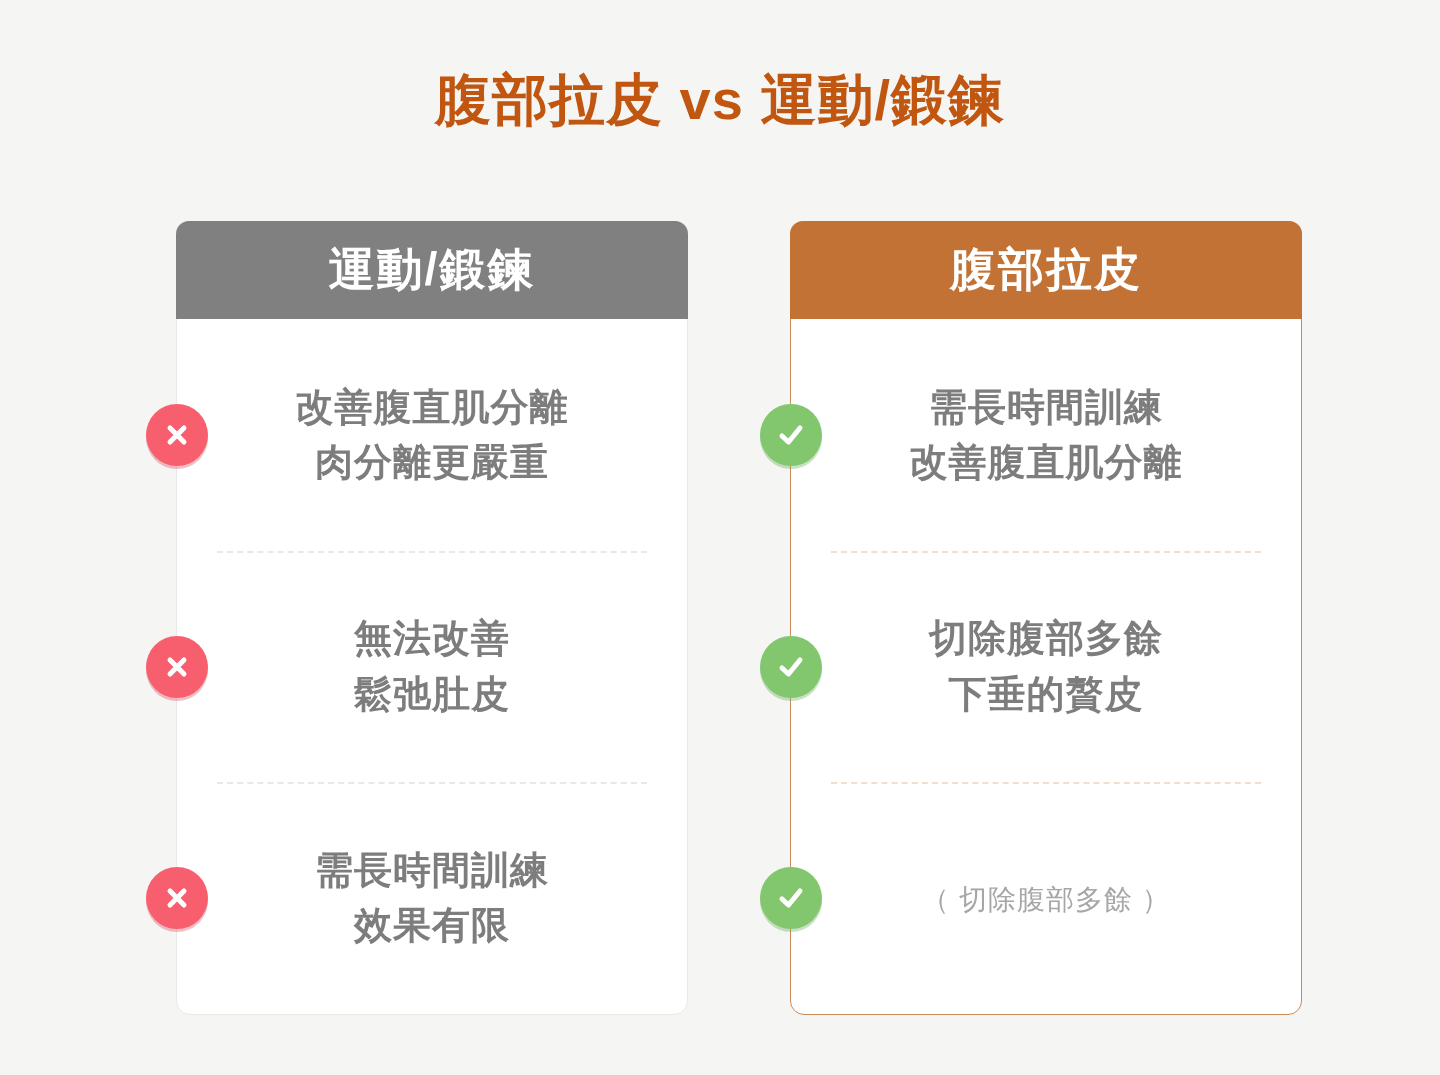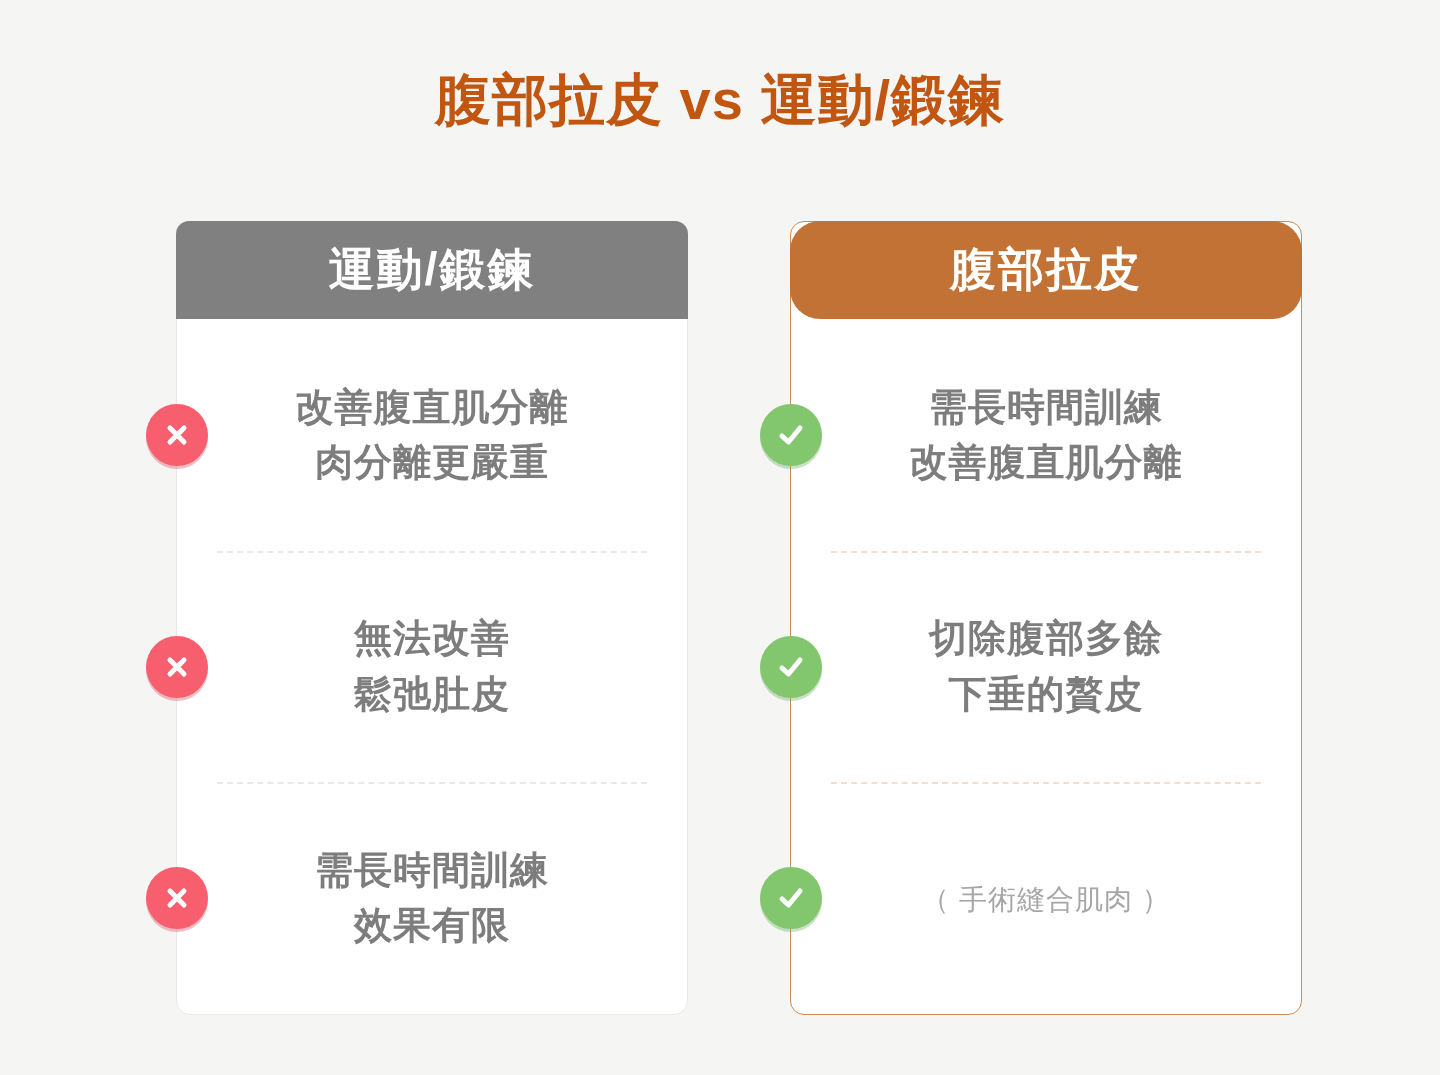--- a/index.html
+++ b/index.html
@@ -75,21 +75,21 @@
     border-radius: 13px 13px 0 0;
     color: #ffffff;
     font-size: 46px;
     font-weight: 700;
     letter-spacing: 2px;
     white-space: nowrap;
     margin: -1px -1px 0 -1px;
   }
 
   .card-exercise .card-header { background: #808080; }
-  .card-surgery  .card-header { background: #c17234; border-radius: 30px; }
+  .card-surgery  .card-header { background: #c17234; }
 
   .card-body {
     flex: 1 1 auto;
     display: flex;
     flex-direction: column;
     padding: 0 34px;
   }
 
   .row {
     position: relative;
@@ -235,20 +235,20 @@
           <div class="row-text">切除腹部多餘
 下垂的贅皮</div>
         </div>
 
         <div class="row">
           <span class="badge badge-check">
             <svg width="34" height="34" viewBox="0 0 34 34" aria-hidden="true">
               <path d="M8 18 L14.5 24 L26 10" stroke="#ffffff" stroke-width="5" stroke-linecap="round" stroke-linejoin="round" fill="none"></path>
             </svg>
           </span>
-          <div class="row-sub">（ 手術縫合肌肉 ）</div>
+          <div class="row-sub">（ 切除腹部多餘 ）</div>
         </div>
 
       </div>
     </section>
 
   </div>
 </div>
 
 </body></html>

